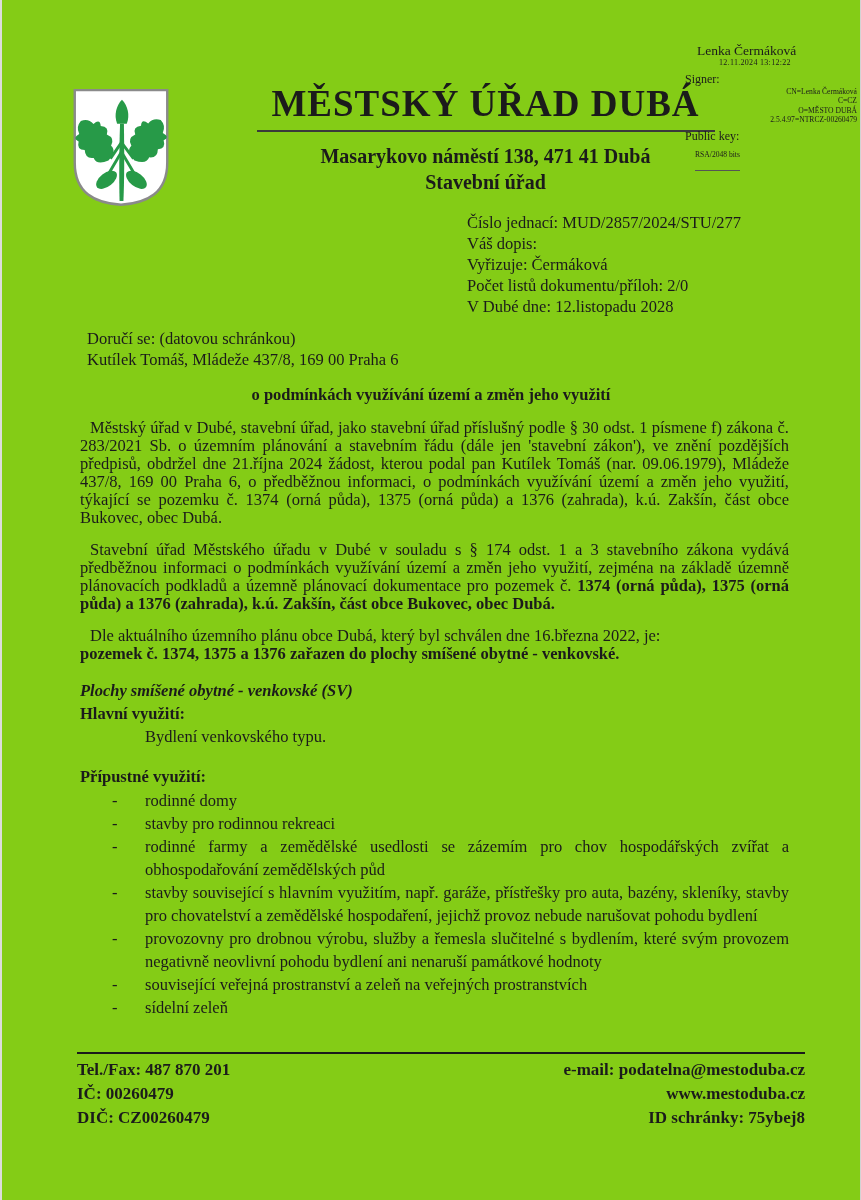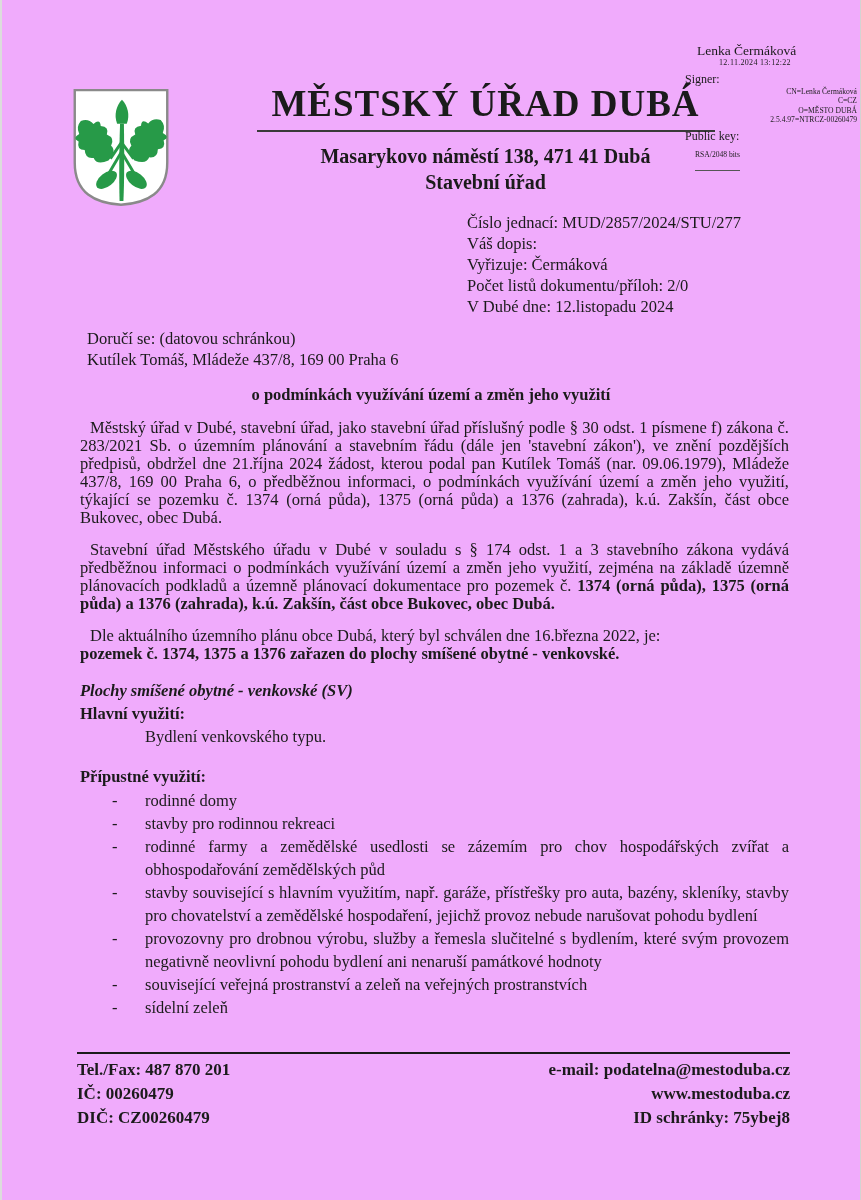--- a/index.html
+++ b/index.html
@@ -1,20 +1,20 @@
 <!DOCTYPE html>
 <html lang="cs"><head>
 <meta charset="utf-8">
 <style>
   html,body { margin:0; padding:0; background:#f2f2f2; }
   .page {
     position:relative;
     width:861px; height:1200px;
     margin:0 auto;
-    background:#f0abfc;
+    background:#84cc16;
     box-sizing:border-box;
     border-left:2px solid #dcdcdc;
     border-right:1px solid #d3d3d3;
     font-family:"Liberation Serif", serif;
     color:#1b1b1b;
     overflow:hidden;
   }
 
   
   .sig-block { position:absolute; top:44px; left:683px; width:172px; line-height:1.1; z-index:5; }
@@ -54,21 +54,21 @@
   .zone-heading { margin:16px 71px 0 78px; font-size:16.5px; font-weight:bold; font-style:italic; line-height:23px; }
   .use-label { margin:0 71px 0 78px; font-size:16.5px; font-weight:bold; line-height:23px; }
   .use-label.spaced { margin-top:17px; }
   .use-value { margin:0 71px 0 143px; font-size:16.5px; line-height:23px; }
 
   .dash-list { list-style:none; margin:1px 71px 0 78px; padding:0; }
   .dash-list li { position:relative; padding-left:65px; font-size:16.5px; line-height:23px; text-align:justify; }
   .dash-list .dash { position:absolute; left:32px; top:0; }
 
   
-  .footer { position:absolute; left:75px; right:70px; top:1052px; }
+  .footer { position:absolute; left:75px; right:55px; top:1052px; }
   .footer-rule { height:2px; background:#1b1b1b; }
   .footer-cols { display:flex; justify-content:space-between; margin-top:4px; }
   .footer-left div, .footer-right div { font-size:17px; font-weight:bold; line-height:24px; }
   .footer-right { text-align:right; }
 </style>
 </head>
 <body>
 
 <div class="page">
 
@@ -109,21 +109,21 @@
     <div class="title-rule"></div>
     <div class="office-address">Masarykovo náměstí 138, 471 41 Dubá</div>
     <div class="office-dept">Stavební úřad</div>
   </div>
 
   <div class="ref-block">
       <div class="ref-line">Číslo jednací: MUD/2857/2024/STU/277</div>
       <div class="ref-line">Váš dopis:</div>
       <div class="ref-line">Vyřizuje: Čermáková</div>
       <div class="ref-line">Počet listů dokumentu/příloh: 2/0</div>
-      <div class="ref-line">V Dubé dne: 12.listopadu 2024</div>
+      <div class="ref-line">V Dubé dne: 12.listopadu 2028</div>
     </div>
 
   <div class="recipient">
     <div>Doručí se: (datovou schránkou)</div>
     <div>Kutílek Tomáš, Mládeže 437/8, 169 00 Praha 6</div>
   </div>
 
   <div class="subject">
     <div class="subject-subtitle">o podmínkách využívání území a změn jeho využití</div>
   </div>

